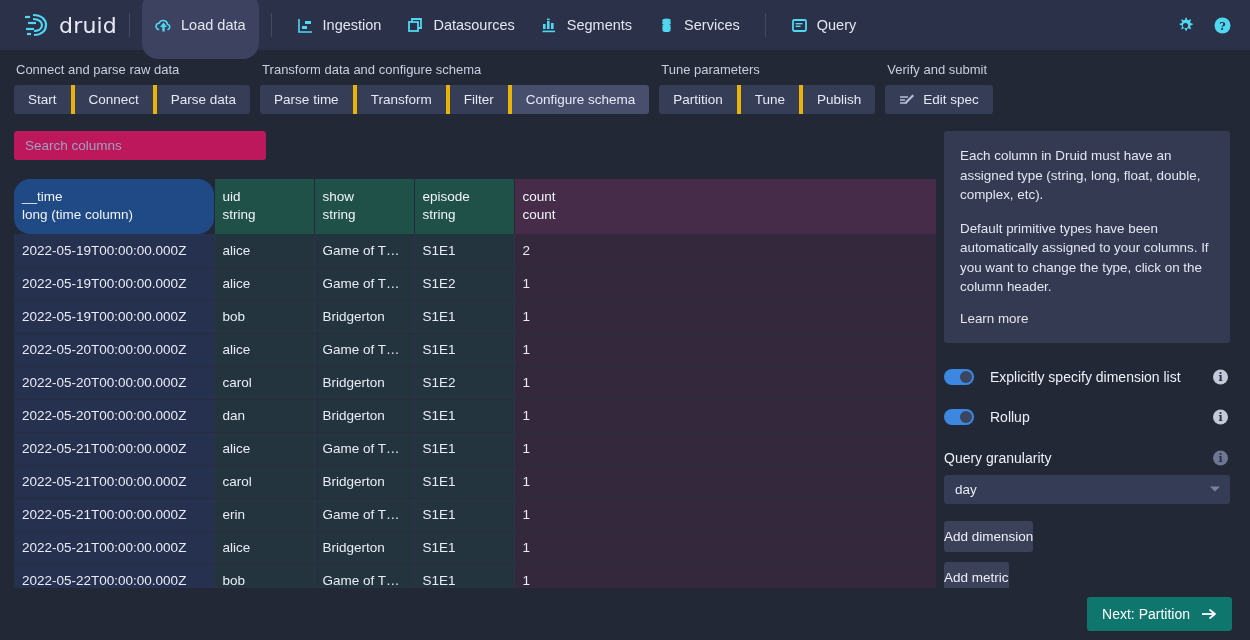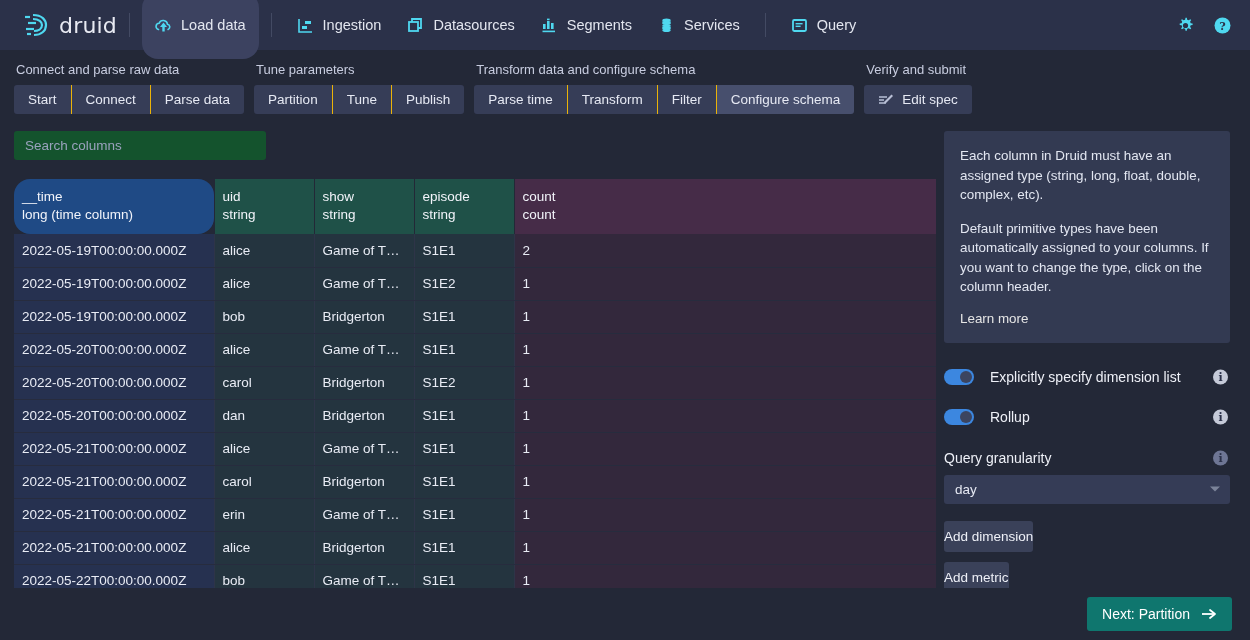--- a/index.html
+++ b/index.html
@@ -46,39 +46,39 @@
   .step-group-title {
     font-size: 13px; color: #c8cde0; margin-bottom: 8px; padding-left: 2px;
     white-space: nowrap;
   }
   .step-btns { display: flex; }
   .step-btn {
     background: #363d57; color: #e6e9f3;
     border: none; font-size: 13.5px;
     padding: 7px 14px; cursor: pointer;
     font-family: "Liberation Sans", sans-serif;
-    border-right: 1px solid #eab308;
+    border-right: 4px solid #eab308;
     white-space: nowrap;
   }
   .step-btn:first-child { border-radius: 3px 0 0 3px; }
   .step-btn:last-child { border-right: none; border-radius: 0 3px 3px 0; }
   .step-btn.current { background: #474f6d; }
   .step-btn.solo { border-radius: 3px; display: flex; align-items: center; gap: 8px; }
   .step-btn .ic { width: 16px; height: 14px; display: block; }
 
   
   .main {
     position: absolute; top: 131px; left: 0; width: 1250px; height: 509px;
   }
   .content-left {
     position: absolute; left: 14px; top: 0; width: 922px; bottom: 0;
   }
   .search-box {
     width: 252px; height: 29px;
-    background: #14532d; border: none; border-radius: 3px;
+    background: #be185d; border: none; border-radius: 3px;
     color: #e6e9f3; font-size: 13.5px; padding: 0 11px;
     font-family: "Liberation Sans", sans-serif;
     outline: none;
     display: block;
   }
   .search-box::placeholder { color: #9aa2bd; }
 
   
   .table-wrap {
     position: absolute; top: 48px; left: 0; right: 0; bottom: 0;
@@ -296,35 +296,35 @@
   <div class="step-group">
     <div class="step-group-title">Connect and parse raw data</div>
     <div class="step-btns">
       <button class="step-btn">Start</button>
       <button class="step-btn">Connect</button>
       <button class="step-btn">Parse data</button>
     </div>
   </div>
 
   <div class="step-group">
-    <div class="step-group-title">Tune parameters</div>
-    <div class="step-btns">
-      <button class="step-btn">Partition</button>
-      <button class="step-btn">Tune</button>
-      <button class="step-btn">Publish</button>
-    </div>
-  </div>
-
-  <div class="step-group">
     <div class="step-group-title">Transform data and configure schema</div>
     <div class="step-btns">
       <button class="step-btn">Parse time</button>
       <button class="step-btn">Transform</button>
       <button class="step-btn">Filter</button>
       <button class="step-btn current">Configure schema</button>
+    </div>
+  </div>
+
+  <div class="step-group">
+    <div class="step-group-title">Tune parameters</div>
+    <div class="step-btns">
+      <button class="step-btn">Partition</button>
+      <button class="step-btn">Tune</button>
+      <button class="step-btn">Publish</button>
     </div>
   </div>
 
   <div class="step-group">
     <div class="step-group-title">Verify and submit</div>
     <div class="step-btns">
       <button class="step-btn solo">
         <span class="ic">
           <svg viewBox="0 0 16 14" width="16" height="14">
             <line x1="1" y1="4" x2="9" y2="4" stroke="#b9c0d6" stroke-width="1.5"></line>

